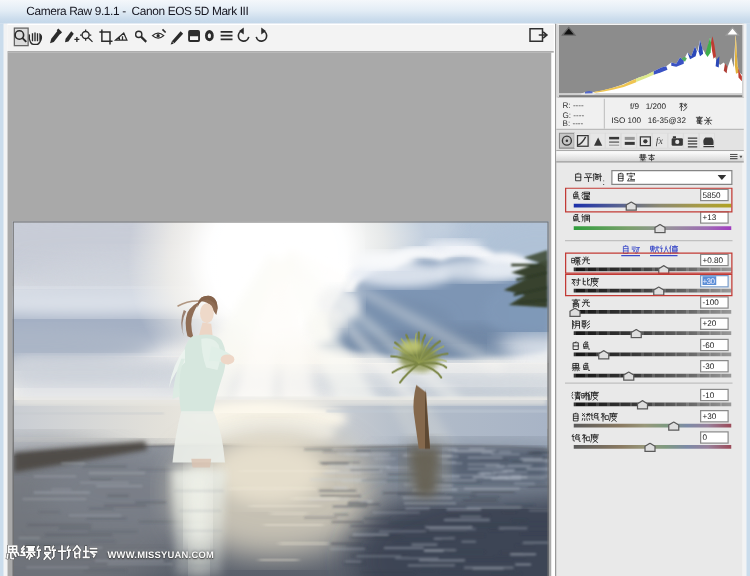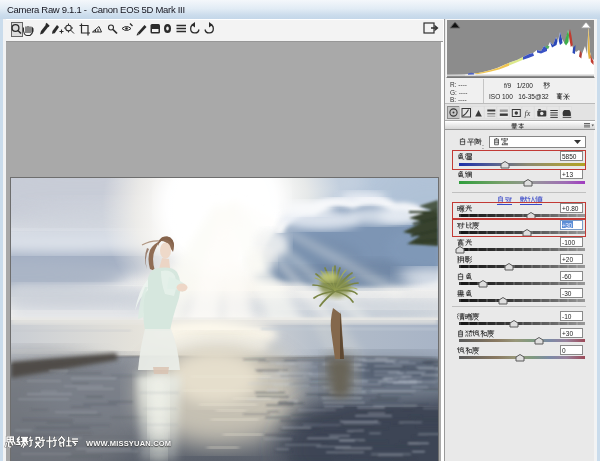--- a/index.html
+++ b/index.html
@@ -1,18 +1,18 @@
 <!DOCTYPE html>
 <html><head><meta charset="utf-8"><style>
 html,body{margin:0;padding:0}
 body{width:600px;height:461px;position:relative;overflow:hidden;background:#fff;font-family:"Liberation Sans",sans-serif}
 .a{position:absolute}
 </style></head><body>
 <div class="a" style="left:0;top:0;width:600px;height:19px;background:linear-gradient(#f4f7fb,#e2ecf5 45%,#cbdcec 80%,#c4d7e9)"></div>
-<div class="a" style="left:7px;top:3.5px;font-size:9.5px;letter-spacing:-0.3px;color:#15151f">Camera Raw 9.1.1 -&nbsp; Canon EOS 5D Mark III</div>
+<div class="a" style="left:21px;top:3.5px;font-size:9.5px;letter-spacing:-0.3px;color:#15151f">Camera Raw 9.1.1 -&nbsp; Canon EOS 5D Mark III</div>
 <div class="a" style="left:0;top:19px;width:3px;height:442px;background:#cadcec"></div>
 <div class="a" style="left:3px;top:19px;width:3px;height:442px;background:#f2f3f4"></div>
 <div class="a" style="left:597px;top:19px;width:3px;height:442px;background:#cadcec"></div>
 <div class="a" style="left:594px;top:19px;width:3px;height:442px;background:#f2f3f4"></div>
 <div class="a" style="left:6px;top:19px;width:437px;height:23px;background:#f3f3f3;border-top:1px solid #fff;border-bottom:1px solid #979797;box-sizing:border-box"></div>
 <div class="a" style="left:11px;top:22px;width:12px;height:15px;background:#dcdcdc;border:1px solid #666;box-sizing:border-box"></div>
 <svg class="a" style="left:0;top:19px" width="445" height="23" viewBox="0 0 445 23">
     <circle cx="15.5" cy="9" r="3.4" fill="none" stroke="#2b2b2b" stroke-width="1.3"></circle>
     <path d="M18 11.5 L21 14.5" fill="none" stroke="#2b2b2b" stroke-width="1.5"></path>
     <path d="M24.5 15 Q23 12 23.5 8.5 M26 14 V7.5 M28 14 V7 M30 14 V7.5 M32 13.5 V8.5 Q33.5 9.5 33 12 Q32 15.5 30 16.5 H27 Q25.5 16.5 24.5 15" fill="none" stroke="#2b2b2b" stroke-width="1.1"></path>

